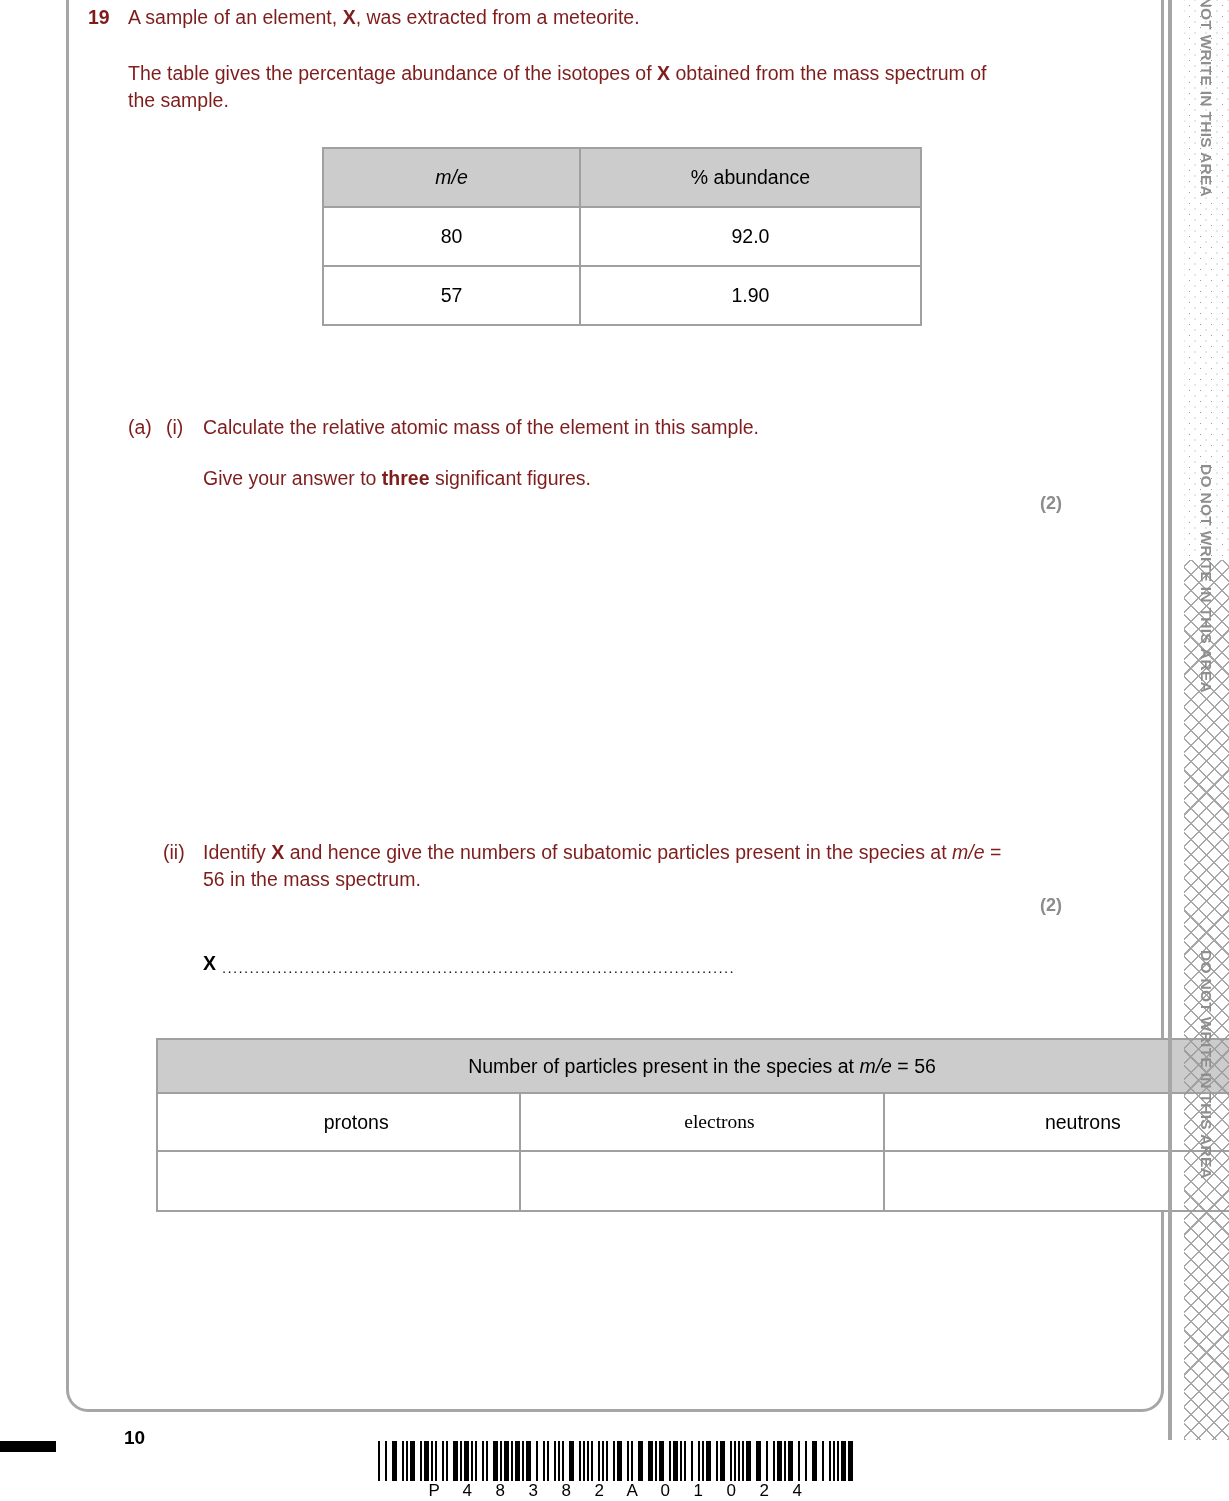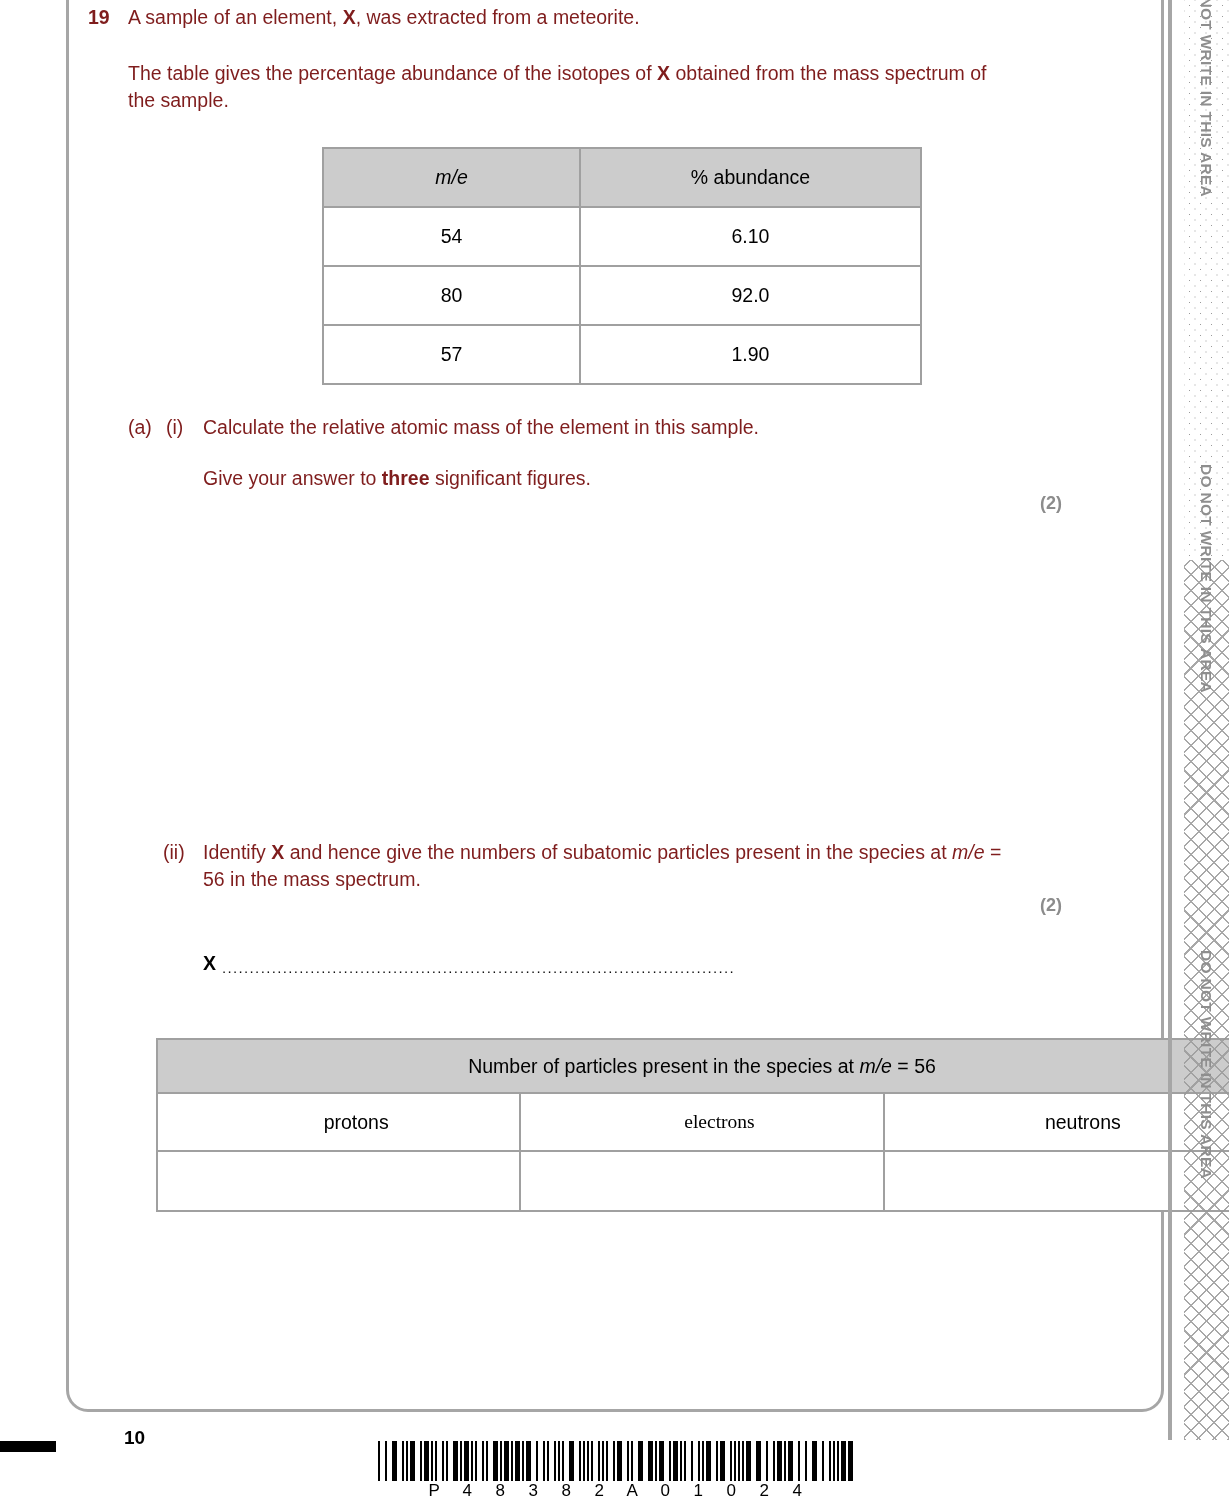--- a/index.html
+++ b/index.html
@@ -327,24 +327,20 @@
       <div id="q-num" class="qtext">19</div>
       <div id="q-stem-1" class="qtext"><span>A sample of an element, </span><b>X</b><span>, was extracted from a meteorite.</span></div>
       <div id="q-stem-2" class="qtext"><span>The table gives the percentage abundance of the isotopes of </span><b>X</b><span> obtained from the mass spectrum of the sample.</span></div>
     </div>
 
     <table class="exam" id="table-isotopes">
       <tbody>
           <tr>
         <td class="hdr c1"><span class="ital">m/e</span></td>
         <td class="hdr c2">% abundance</td>
-      </tr>
-      <tr>
-        <td class="c1">54</td>
-        <td class="c2">6.10</td>
       </tr>
       <tr>
         <td class="c1">80</td>
         <td class="c2">92.0</td>
       </tr>
       <tr>
         <td class="c1">57</td>
         <td class="c2">1.90</td>
       </tr>
     </tbody>

